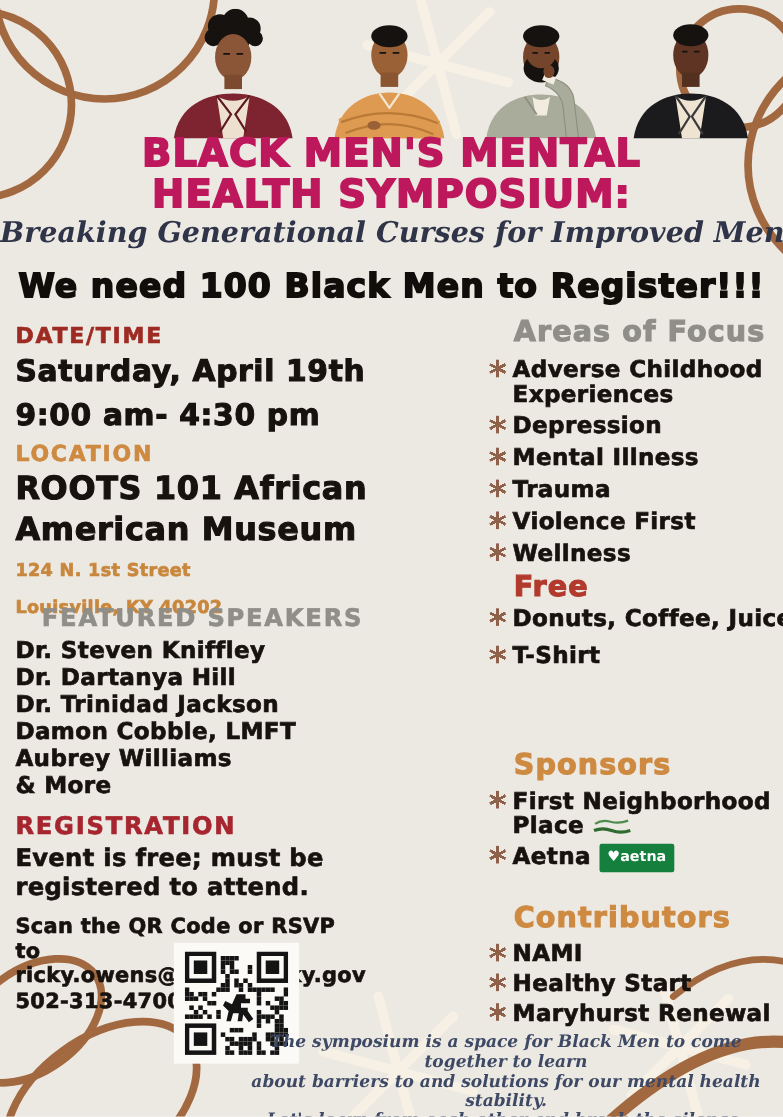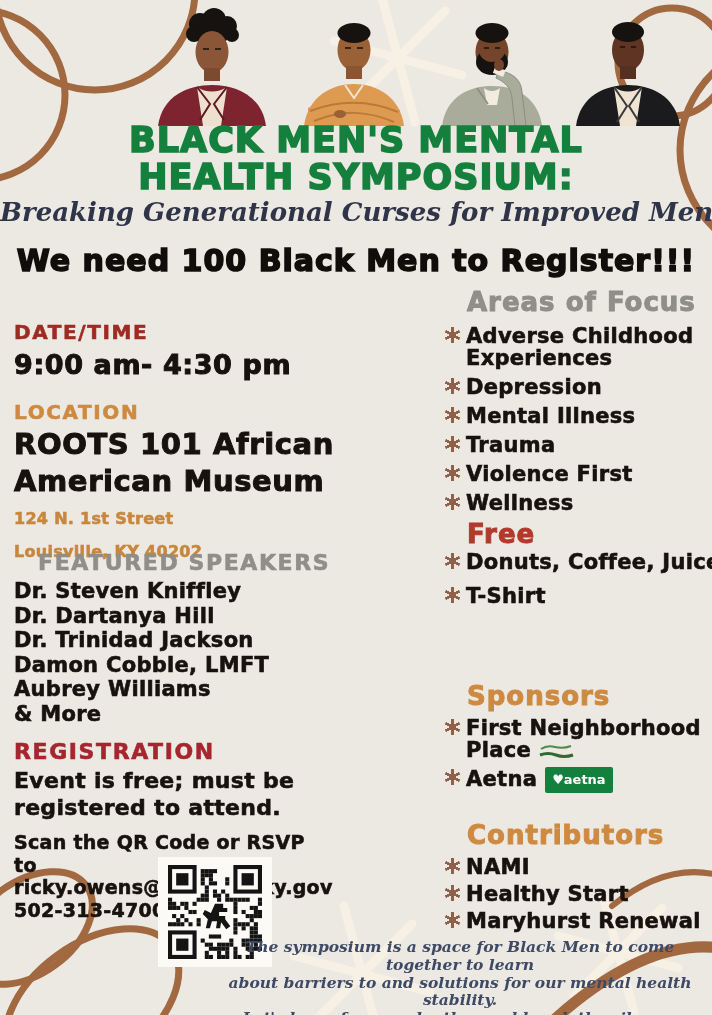--- a/index.html
+++ b/index.html
@@ -9,31 +9,31 @@
   .bg{position:absolute;left:0;top:0;z-index:0;}
   .layer{position:absolute;z-index:2;}
 
   .fat{font-weight:800;-webkit-text-stroke:1.6px currentColor;letter-spacing:1px;}
   .fat-m{font-weight:800;-webkit-text-stroke:1.0px currentColor;letter-spacing:.6px;}
   .fat-s{font-weight:800;-webkit-text-stroke:0.6px currentColor;letter-spacing:.3px;}
 
   .men{position:absolute;left:142px;top:8px;z-index:1;}
 
   .title{top:122px;left:0;right:0;text-align:center;font-size:35px;line-height:37px;
-         color:#15803d;width:540px;margin:0 auto;}
+         color:#be185d;width:540px;margin:0 auto;}
   .subtitle{top:197px;left:0;right:0;text-align:center;font-family:"DejaVu Serif",serif;
             font-style:italic;font-weight:700;font-size:26px;color:#2F3448;white-space:nowrap;}
   .callout{top:243px;left:0;right:0;text-align:center;font-size:30px;color:#110D0B;white-space:nowrap;}
 
   .h{font-size:20px;letter-spacing:1.6px;}
   .H{font-size:26px;letter-spacing:1px;margin-left:22px;}
   .red{color:#9E2B23;} .orange{color:#CE8A41;} .gray{color:#8F8E88;}
   .crimson{color:#A7252F;} .free-red{color:#B23A2D;}
 
-  .sec-datetime{left:14px;top:293px;margin-top:27px;}
+  .sec-datetime{left:14px;top:293px;}
   .big-line{font-size:27px;line-height:38px;color:#17120E;margin-top:2px;}
   .sec-location{left:14px;top:400px;width:340px;}
   .loc-name{font-size:29px;line-height:37px;margin-top:2px;}
   .addr{font-size:16px;line-height:29px;color:#C8873C;margin-top:4px;}
   .sec-speakers{left:14px;top:550px;}
   .sp{font-size:21px;line-height:24.6px;}
   .sec-speakers .h{margin-bottom:4px;margin-left:24px;}
   .sec-reg{left:14px;top:739px;width:390px;}
   .reg-body{font-size:22px;line-height:26.5px;margin-top:4px;width:380px;}
   .rsvp{font-size:19px;line-height:22.5px;margin-top:10px;width:310px;}
@@ -165,20 +165,21 @@
       </g>
     </g>
   </svg>
 
   <div class="layer title fat">BLACK MEN'S MENTAL HEALTH SYMPOSIUM:</div>
   <div class="layer subtitle">Breaking Generational Curses for Improved Mental Health</div>
   <div class="layer callout fat">We need 100 Black Men to Register!!!</div>
 
   <div class="layer sec-datetime">
     <div class="h red fat-s">DATE/TIME</div>
+    <div class="big-line fat-m">Saturday, April 19th</div>
     <div class="big-line fat-m">9:00 am- 4:30 pm</div>
   </div>
 
   <div class="layer sec-location">
     <div class="h orange fat-s">LOCATION</div>
     <div class="loc-name fat-m">ROOTS 101 African American Museum</div>
     <div class="addr fat-s">124 N. 1st Street</div>
     <div class="addr fat-s">Louisville, KY 40202</div>
   </div>
 

